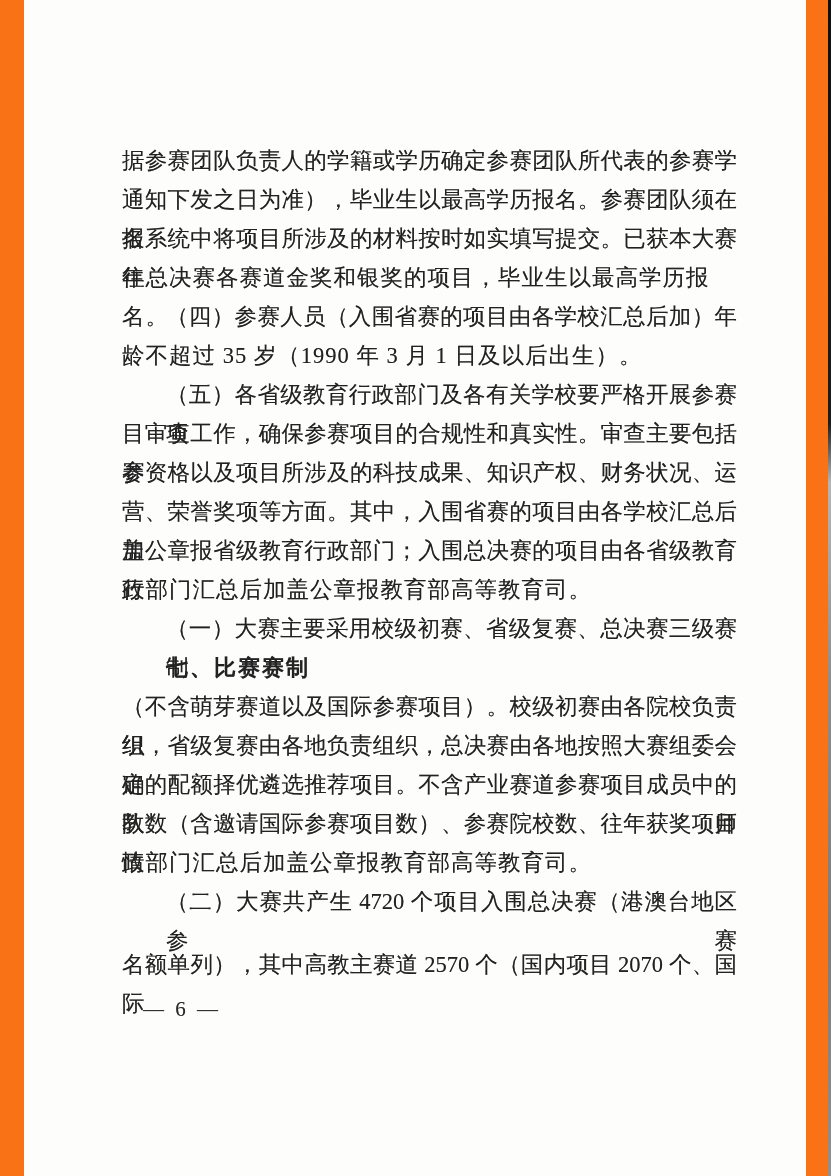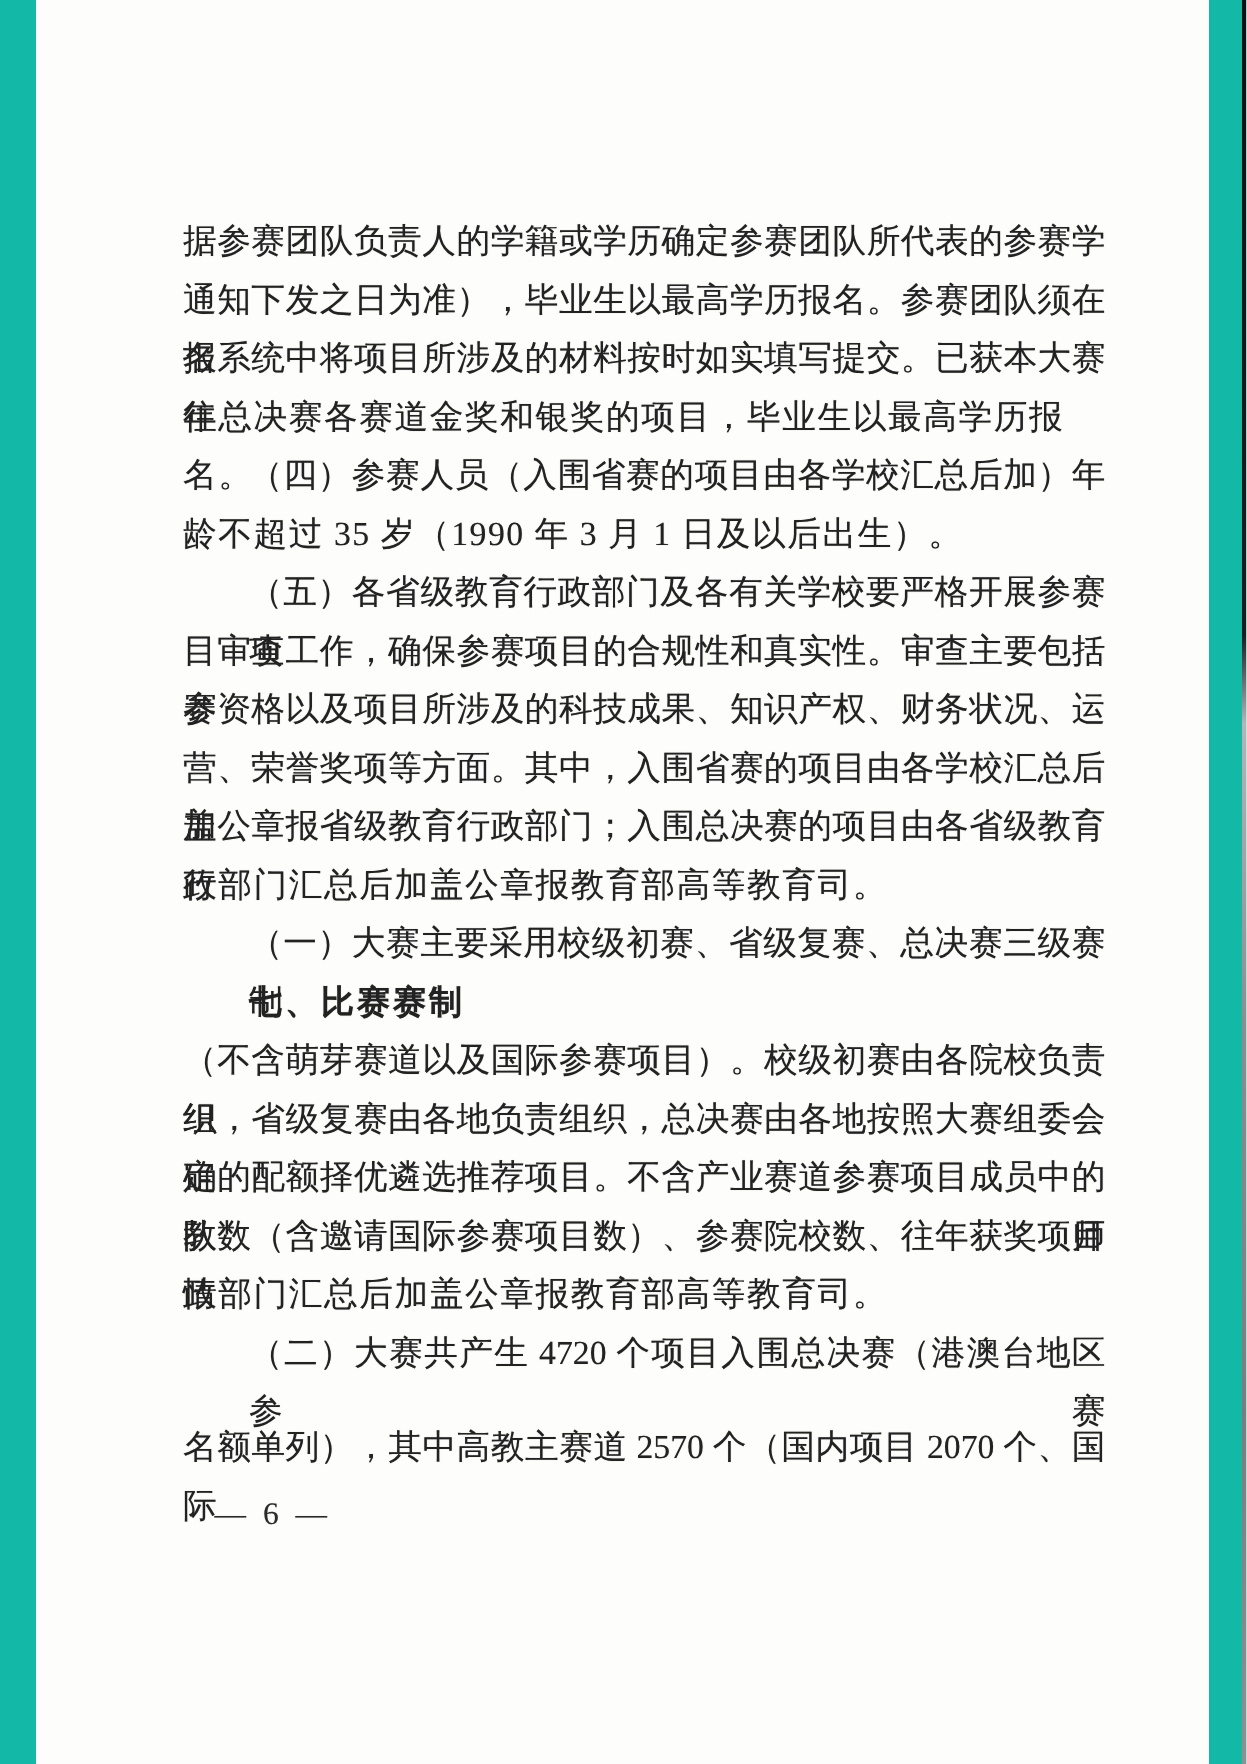--- a/index.html
+++ b/index.html
@@ -5,21 +5,21 @@
   html, body {
     margin: 0;
     padding: 0;
     background: #ffffff;
   }
   #canvas {
     position: relative;
     width: 831px;
     height: 1176px;
     overflow: hidden;
-    background: #14b8a6;
+    background: #f97316;
     font-family: "Liberation Serif", "DejaVu Serif", serif;
   }
   
   .page {
     position: absolute;
     left: 24px;
     top: 0;
     width: 782px;
     height: 1176px;
     background: #fdfdfc;

